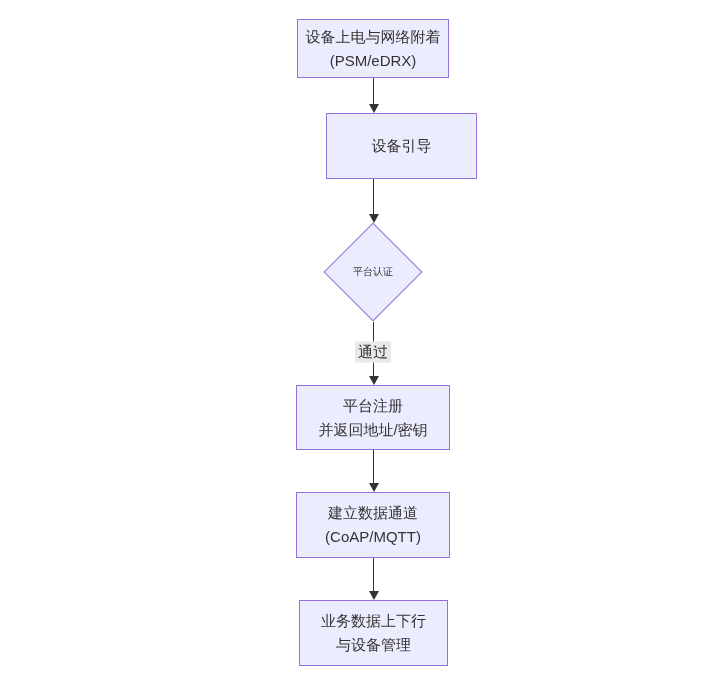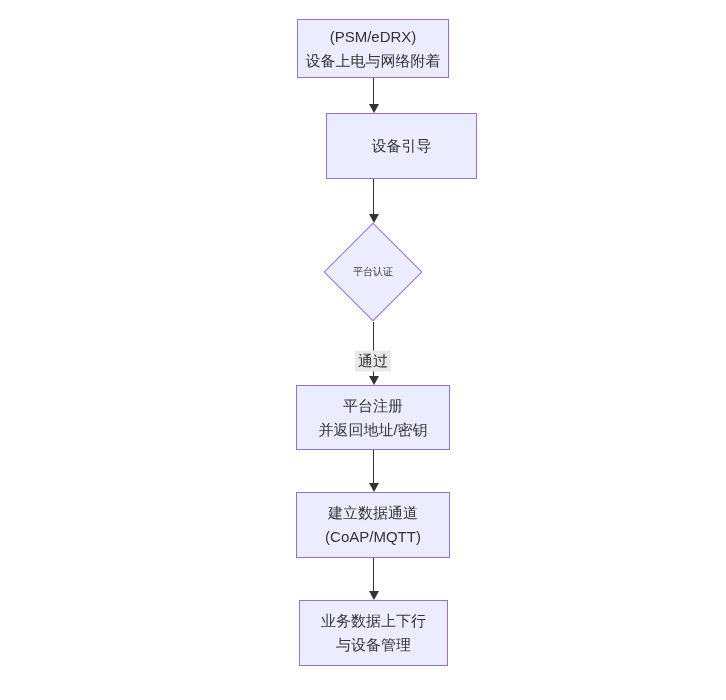--- a/index.html
+++ b/index.html
@@ -80,31 +80,30 @@
   
   .edge-label {
     position: absolute;
     left: 373px; top: 352px;
     transform: translate(-50%, -50%);
     background: #e8e8e8;
     color: #333333;
     font-size: 15px;
     padding: 1px 3px;
     white-space: nowrap;
-    margin-top: 9px;
   }
 </style>
 </head>
 <body>
 
 <div class="canvas">
 
   <div class="node n1">
+    <span>设备上电与网络附着</span>
     <span>(PSM/eDRX)</span>
-    <span>设备上电与网络附着</span>
   </div>
 
   <div class="edge e1">
     <div class="edge-line"></div>
     <div class="edge-head"></div>
   </div>
 
   <div class="node n2">
     <span>设备引导</span>
   </div>

